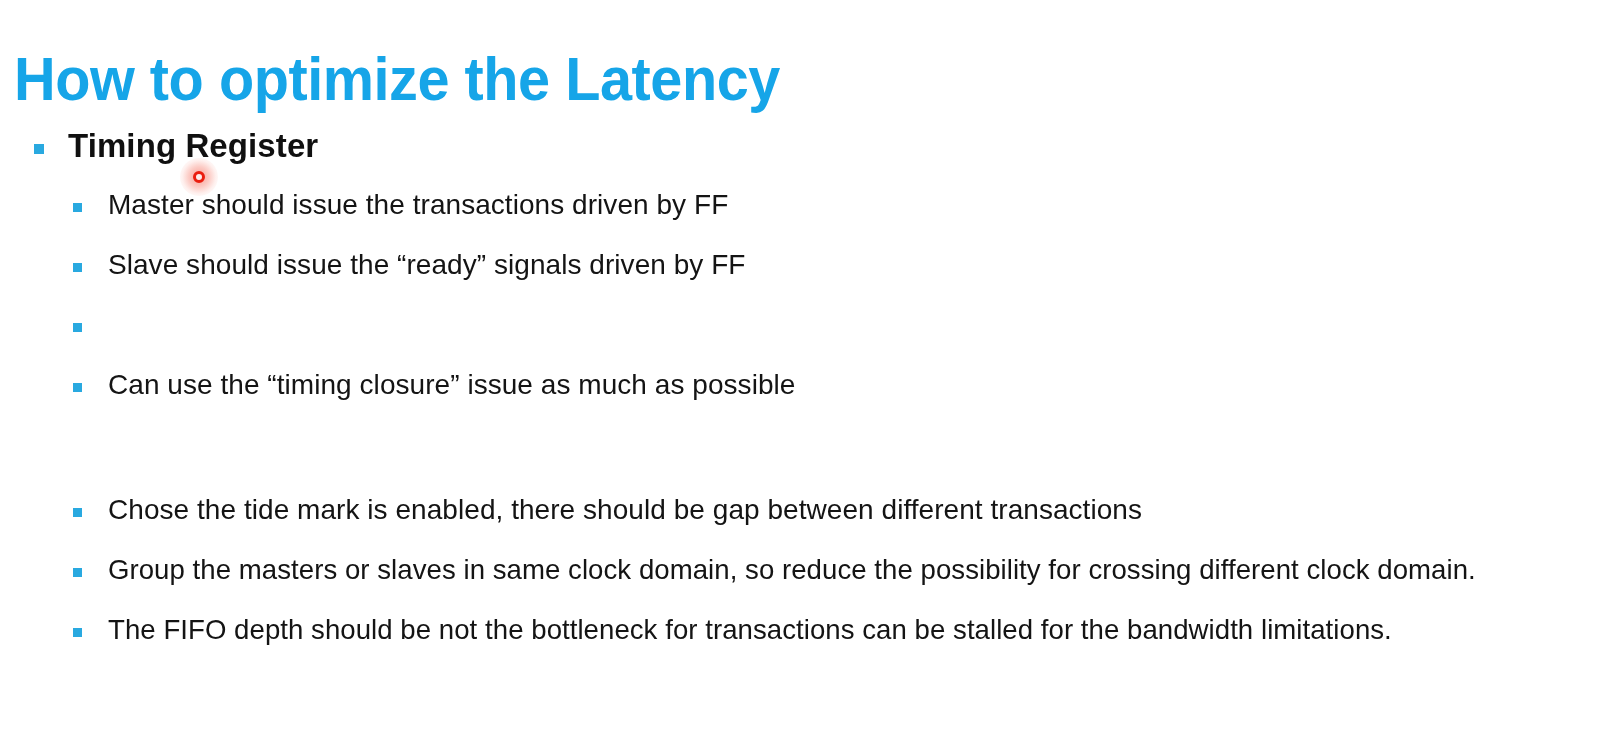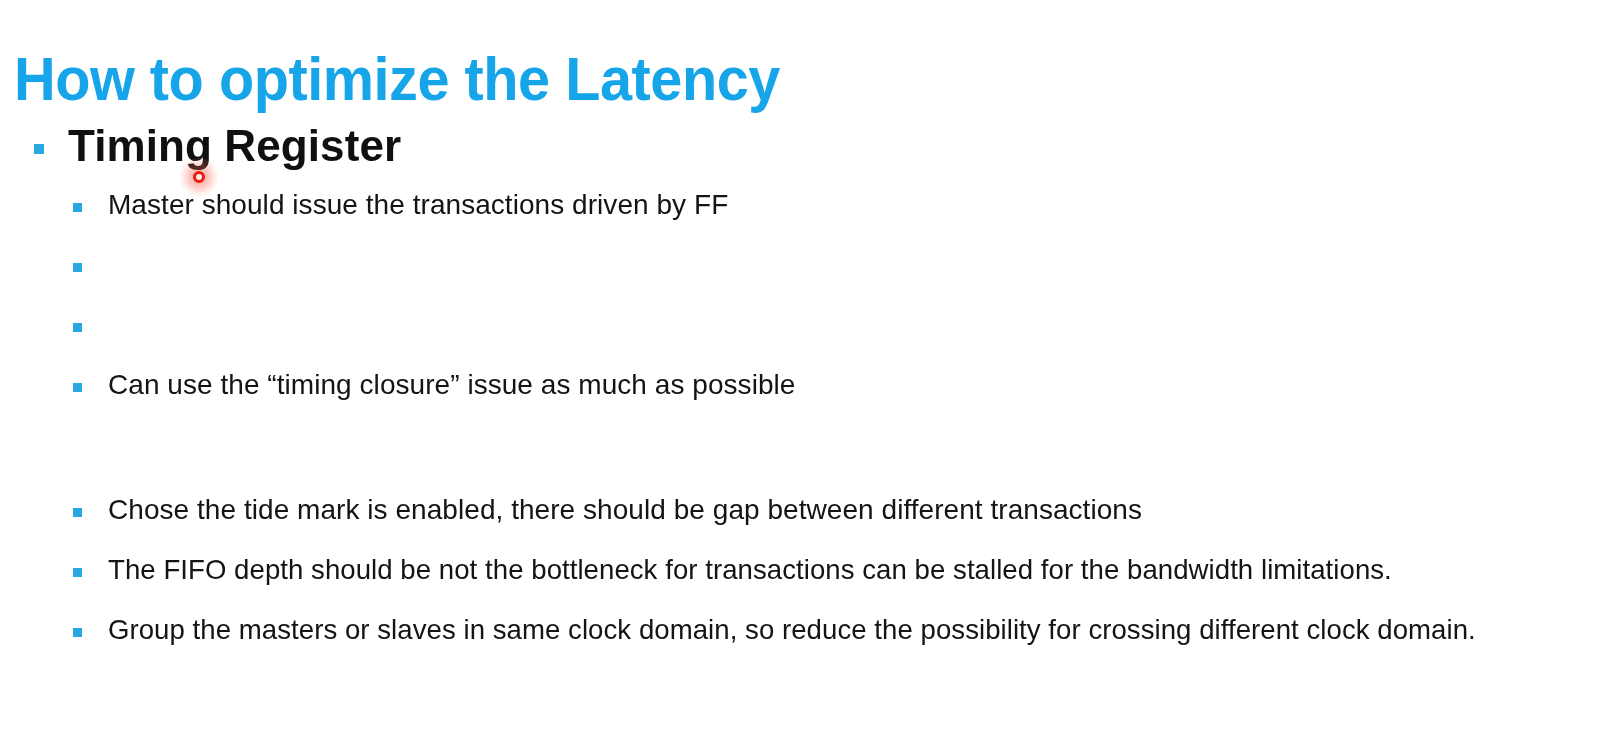--- a/index.html
+++ b/index.html
@@ -66,21 +66,21 @@
   .lvl1 .bullet-marker {
     left: 34px;
     top: 26px;
     width: 10px;
     height: 10px;
   }
   .lvl1 .bullet-text {
     position: absolute;
     left: 68px;
     top: 6px;
-    font-size: 44px;
+    font-size: 33px;
     line-height: 44px;
     font-weight: bold;
     color: #101010;
     letter-spacing: 0.1px;
   }
 
   
   .lvl2 {
     height: 60px;
     padding-left: 32px;
@@ -161,20 +161,21 @@
       <span class="bullet-text">Timing Register</span>
     </div>
 
     <div class="bullet-row lvl2">
       <span class="bullet-marker"></span>
       <span class="bullet-text">Master should issue the transactions driven by FF</span>
     </div>
 
     <div class="bullet-row lvl2">
       <span class="bullet-marker"></span>
+      <span class="bullet-text">Slave should issue the “ready” signals driven by FF</span>
     </div>
 
     <div class="bullet-row lvl2">
       <span class="bullet-marker"></span>
     </div>
 
     <div class="bullet-row lvl2">
       <span class="bullet-marker"></span>
       <span class="bullet-text">Can use the “timing closure” issue as much as possible</span>
     </div>
@@ -182,26 +183,26 @@
     <div class="group-gap"></div>
 
 
     <div class="bullet-row lvl2">
       <span class="bullet-marker"></span>
       <span class="bullet-text">Chose the tide mark is enabled, there should be gap between different transactions</span>
     </div>
 
     <div class="bullet-row lvl2">
       <span class="bullet-marker"></span>
+      <span class="bullet-text condensed">Group the masters or slaves in same clock domain, so reduce the possibility for crossing different clock domain.</span>
+    </div>
+
+    <div class="bullet-row lvl2">
+      <span class="bullet-marker"></span>
       <span class="bullet-text condensed">The  FIFO depth should be not the bottleneck for transactions can be stalled for the bandwidth limitations.</span>
-    </div>
-
-    <div class="bullet-row lvl2">
-      <span class="bullet-marker"></span>
-      <span class="bullet-text condensed">Group the masters or slaves in same clock domain, so reduce the possibility for crossing different clock domain.</span>
     </div>
 
   </div>
 
   <div class="click-indicator">
     <span class="click-glow"></span>
     <span class="click-ring"></span>
   </div>
 
 </div>

